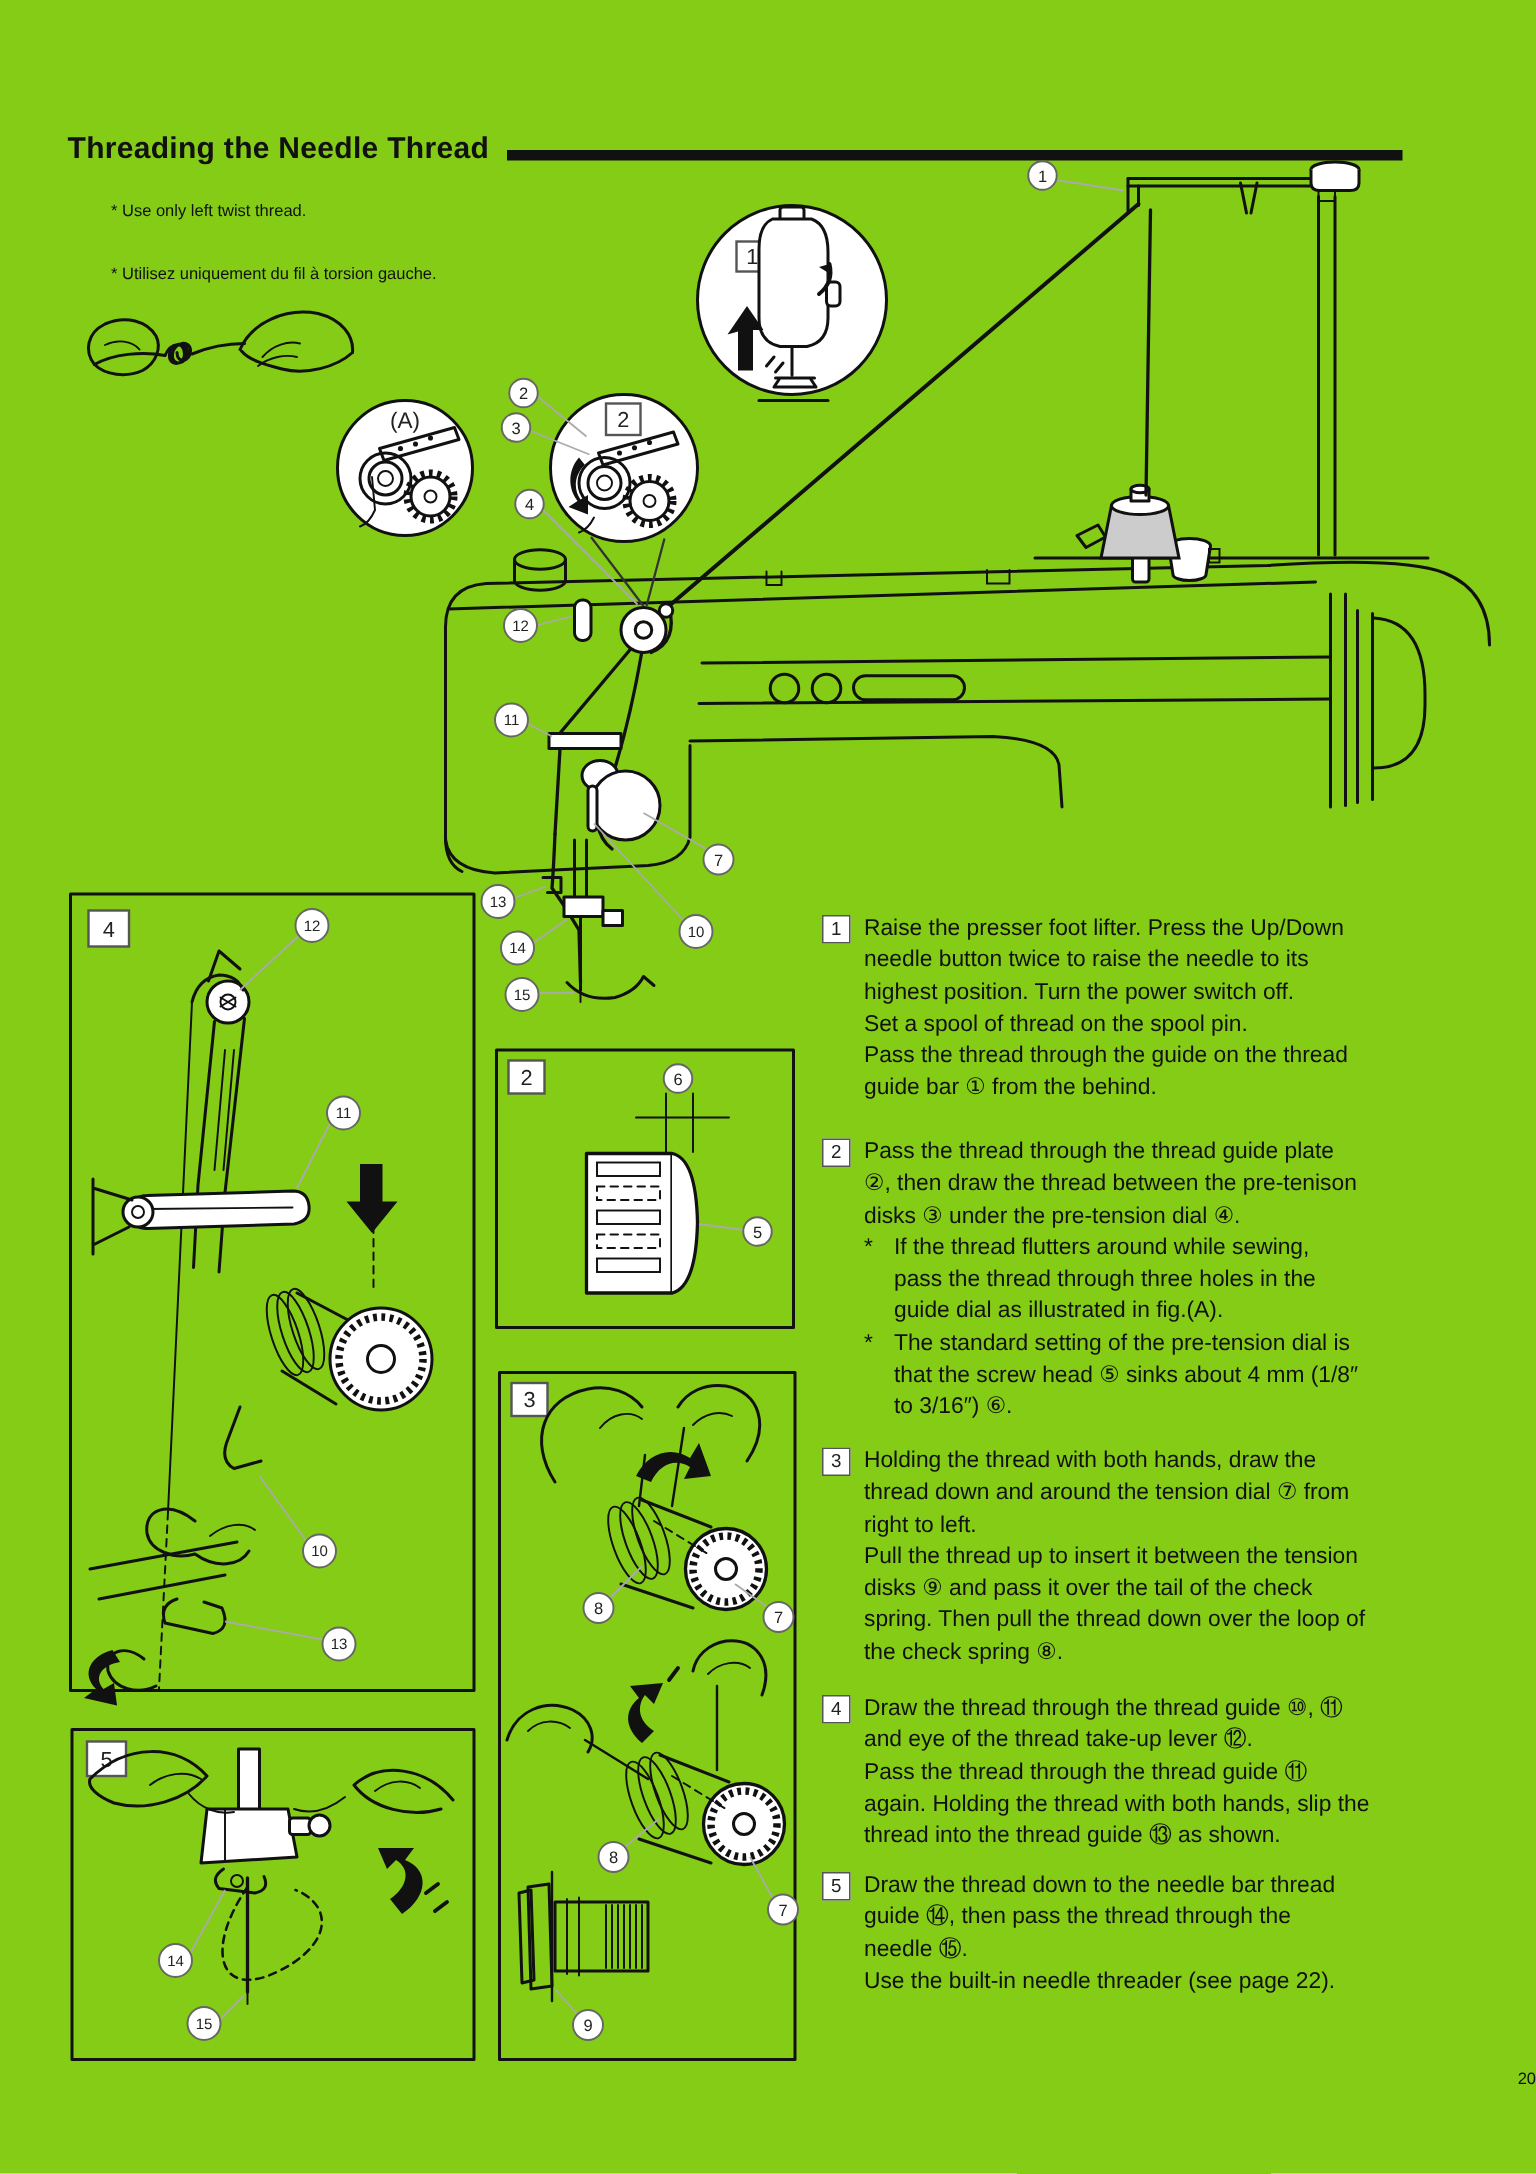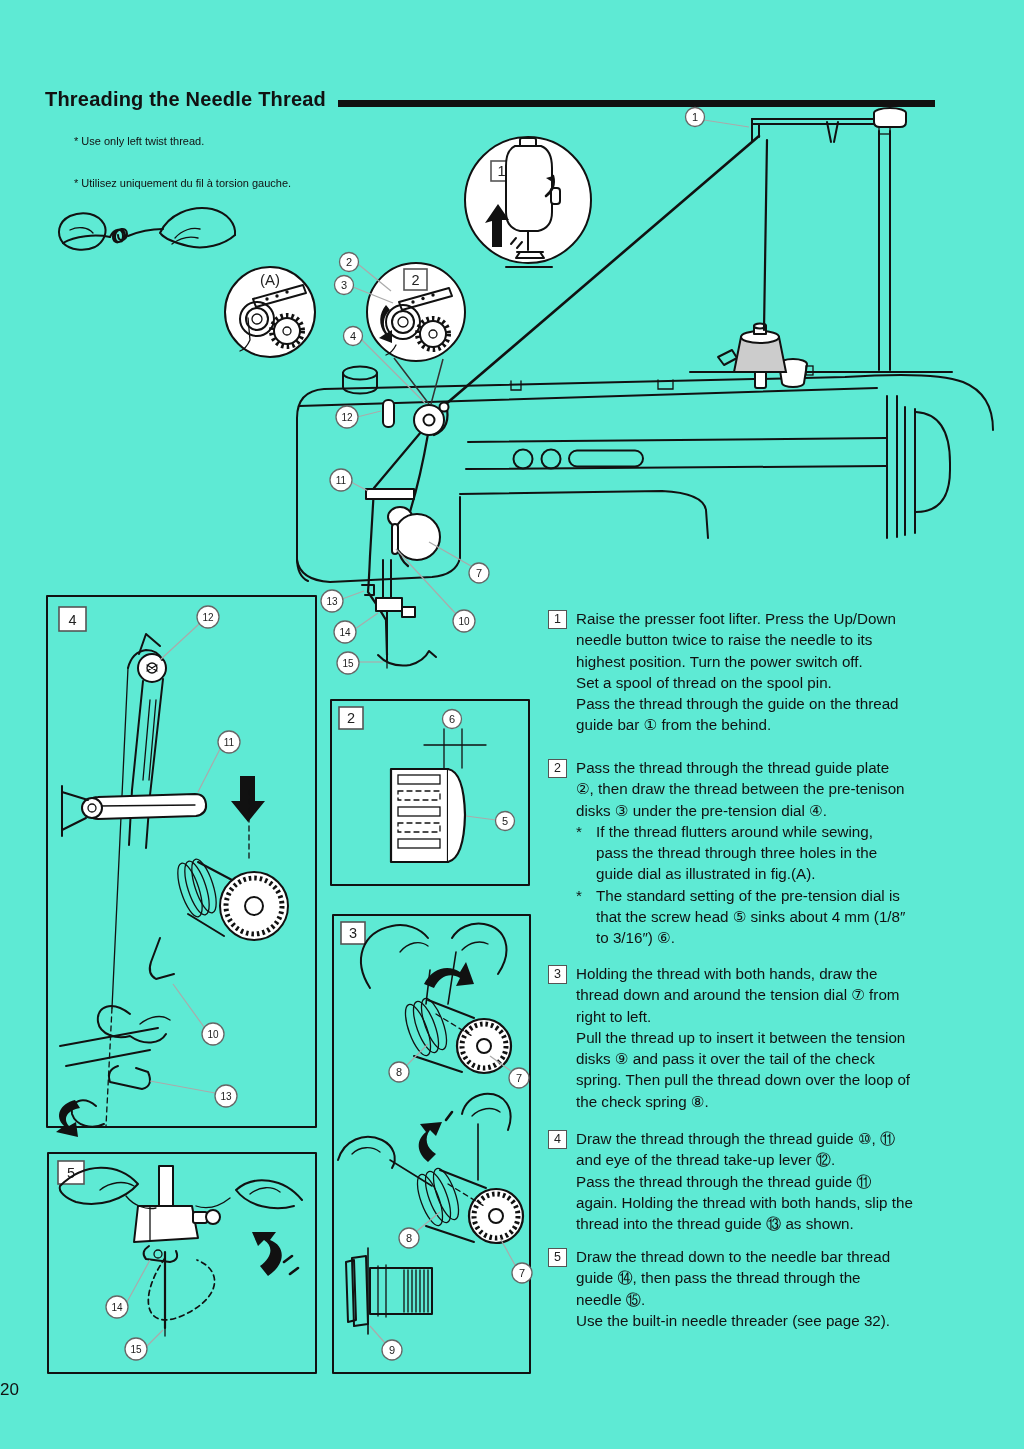--- a/index.html
+++ b/index.html
@@ -1,29 +1,29 @@
 <!DOCTYPE html>
 <html><head>
 <meta charset="utf-8">
 <style>
   html,body{margin:0;padding:0;background:#e8e8e8;}
-  .page{position:relative;width:1024px;height:1449px;background:#5eead4;overflow:hidden;
+  .page{position:relative;width:1024px;height:1449px;background:#84cc16;overflow:hidden;
         font-family:"Liberation Sans","DejaVu Sans",sans-serif;color:#111;}
   .title{position:absolute;left:45px;top:88px;font-size:20px;font-weight:bold;letter-spacing:.2px;}
   .title-rule{position:absolute;left:338px;top:100px;width:597px;height:7px;background:#111;}
   .note{position:absolute;left:74px;font-size:11px;line-height:21px;white-space:pre;}
   .fig{position:absolute;}
   .step{position:absolute;left:548px;width:468px;display:flex;gap:9px;align-items:flex-start;}
   .stepnum{flex:none;width:17px;height:17px;border:1.6px solid #555;color:#222;
            font-size:12.5px;line-height:17px;text-align:center;margin-top:2px;background:#fff;}
   .stepbody{flex:1;}
   .steptext{font-size:15.2px;line-height:21.3px;white-space:pre-line;}
   .noterow{display:flex;gap:11px;margin-top:0;}
   .notemark{flex:none;width:9px;font-size:15.2px;line-height:21.3px;}
-  .footer{position:absolute;left:0;top:1380px;width:100%;text-align:left;font-size:17px;}
+  .footer{position:absolute;left:0;top:1380px;width:100%;text-align:right;font-size:11px;}
   
   svg{overflow:visible}
   .s{fill:none;stroke:#111;stroke-width:2;stroke-linecap:round;stroke-linejoin:round;}
   .s1{fill:none;stroke:#111;stroke-width:1.3;stroke-linecap:round;}
   .s3{fill:none;stroke:#111;stroke-width:2.6;stroke-linecap:round;stroke-linejoin:round;}
   .fw{fill:#fff;stroke:#111;stroke-width:2;stroke-linejoin:round;}
   .blk{fill:#111;stroke:none;}
   .gray{fill:#ccc;stroke:#111;stroke-width:2;}
   .dash{stroke-dasharray:5 4;}
   .knurl{fill:none;stroke:#111;stroke-width:5;stroke-dasharray:2.5 3;}
@@ -492,18 +492,18 @@
 thread into the thread guide ⑬ as shown.</div>
       </div>
   </div>
 
   <div class="step" style="top:1246px">
     <div class="stepnum">5</div>
     <div class="stepbody">
         <div class="steptext">Draw the thread down to the needle bar thread
 guide ⑭, then pass the thread through the
 needle ⑮.
-Use the built-in needle threader (see page 32).</div>
+Use the built-in needle threader (see page 22).</div>
       </div>
   </div>
 
   <div class="footer">20</div>
 </div>
 
 </body></html>

